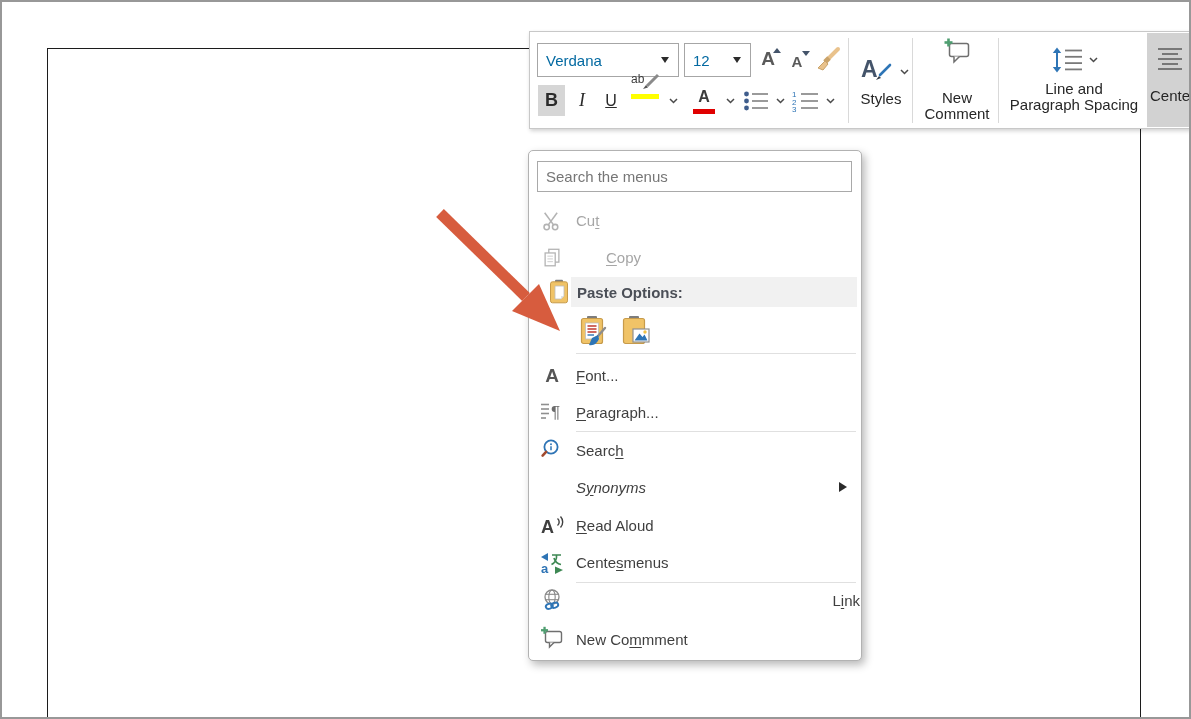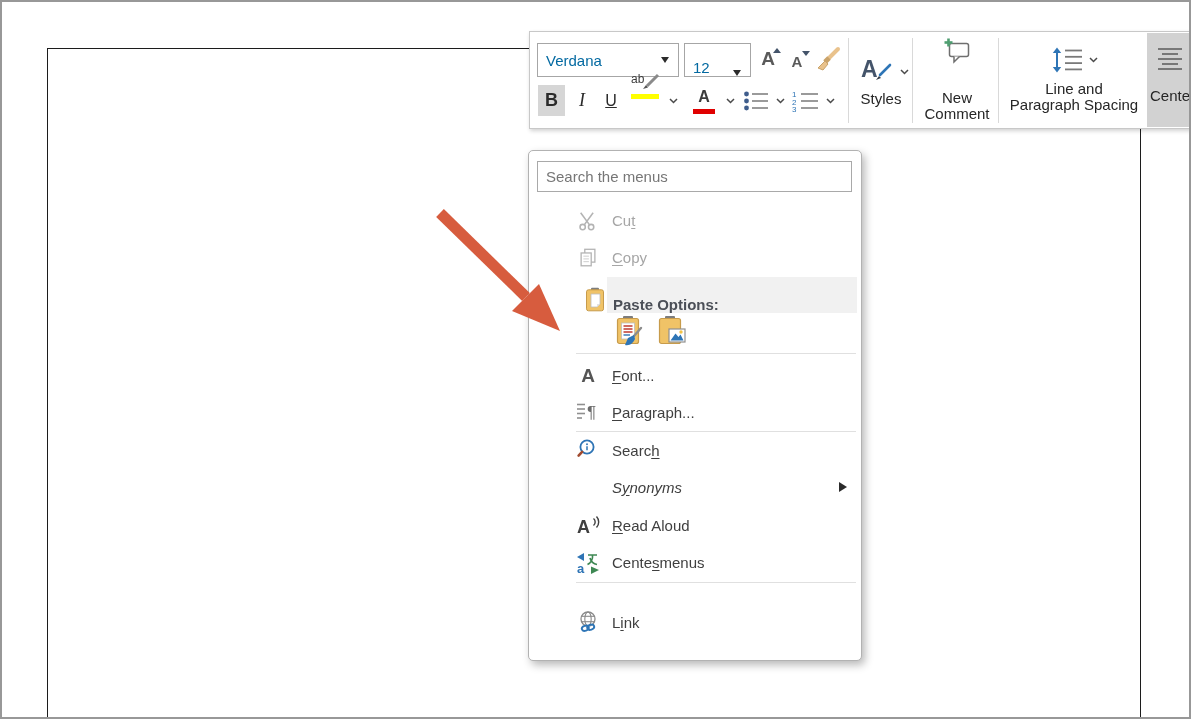--- a/index.html
+++ b/index.html
@@ -28,21 +28,21 @@
   .tri-up{width:0;height:0;border-left:4px solid transparent;border-right:4px solid transparent;border-bottom:5px solid #44546a;}
   .tri-dn{width:0;height:0;border-left:4px solid transparent;border-right:4px solid transparent;border-top:5px solid #44546a;}
   #bold-btn{background:#d6d6d6;}
   #center-btn{left:617px;top:1px;width:46px;height:94px;background:#d2d2d2;}
   
   #menu{left:528px;top:150px;width:332px;height:509px;background:#ffffff;border:1px solid #b2b2b2;border-radius:5px;
     box-shadow:3px 4px 8px rgba(0,0,0,.28);z-index:6;}
   #menu-search{position:absolute;left:8px;top:10px;width:315px;height:31px;border:1px solid #a9a9a9;background:#fff;
     font-size:15px;color:#3f3f3f;padding:0 0 0 8px;box-sizing:border-box;outline:none;font-family:inherit;}
   #menu-search::placeholder{color:#767676;opacity:1;}
-  .mi{position:absolute;left:1px;right:1px;height:37px;display:flex;align-items:center;margin-left:36px;}
+  .mi{position:absolute;left:1px;right:1px;height:37px;display:flex;align-items:center;}
   .mi .ico{width:30px;margin-left:7px;display:flex;align-items:center;justify-content:center;flex:none;}
   .mi .lbl{font-size:15px;color:#3f3f3f;margin-left:9px;white-space:pre;}
   .mi.disabled .lbl{color:#a6a6a6;}
   .u{text-decoration:underline;text-underline-offset:2px;}
   .msep{position:absolute;left:47px;right:5px;height:1px;background:#e0e0e0;}
   #paste-header-bg{position:absolute;left:41px;right:3px;top:0;bottom:0;background:#f1f1f1;}
   #paste-header-text{position:relative;font-size:15px;font-weight:bold;color:#4b4f57;margin-left:47px;}
   .paste-btn{position:absolute;top:7px;width:32px;height:32px;display:flex;align-items:center;justify-content:center;}
   .submenu-arrow{position:absolute;right:13px;width:0;height:0;border-top:5.5px solid transparent;border-bottom:5.5px solid transparent;border-left:8px solid #2b2b2b;}
   
@@ -53,21 +53,21 @@
 
 <div class="abs" id="page"></div>
 
 <div class="abs" id="toolbar">
 
   <div class="combo" style="left:7px;top:11px;width:140px;">
     <span class="val">Verdana</span>
     <span class="dd-arrow"></span>
   </div>
 
-  <div class="combo" style="left:154px;top:11px;width:65px;align-items:flex-end;">
+  <div class="combo" style="left:154px;top:11px;width:65px;">
     <span class="val">12</span>
     <span class="dd-arrow"></span>
   </div>
 
   <div class="tbtn" style="left:224px;top:13px;width:28px;height:28px;">
     <span class="letterA" style="font-size:19px;">A</span>
     <span class="tri-up" style="position:absolute;right:1px;top:3px;"></span>
   </div>
   <div class="tbtn" style="left:254px;top:17px;width:26px;height:24px;">
     <span class="letterA" style="font-size:15px;">A</span>
@@ -219,34 +219,34 @@
       <svg width="22" height="22" viewBox="0 0 24 24">
         <circle cx="6.2" cy="18.6" r="2.9" fill="none" stroke="#b3b3b3" stroke-width="1.7"></circle>
         <circle cx="15.4" cy="18.6" r="2.9" fill="none" stroke="#b3b3b3" stroke-width="1.7"></circle>
         <line x1="17.6" y1="3" x2="7.9" y2="16.2" stroke="#b3b3b3" stroke-width="1.7"></line>
         <line x1="4" y1="3" x2="13.7" y2="16.2" stroke="#b3b3b3" stroke-width="1.7"></line>
       </svg>
     </span>
     <span class="lbl"><span>Cu</span><span class="u">t</span><span></span></span>
   </div>
 
-  <div class="mi disabled" style="top:88px;">
+  <div class="mi disabled" style="top:88px;gap:30px;">
     <span class="ico">
       <svg width="22" height="22" viewBox="0 0 24 24">
         <rect x="8.5" y="2.5" width="11" height="14" fill="#fff" stroke="#b3b3b3" stroke-width="1.4"></rect>
         <rect x="4.5" y="6.5" width="11" height="14" fill="#fff" stroke="#b3b3b3" stroke-width="1.4"></rect>
         <line x1="7" y1="10" x2="13" y2="10" stroke="#c9c9c9" stroke-width="1"></line>
         <line x1="7" y1="13" x2="13" y2="13" stroke="#c9c9c9" stroke-width="1"></line>
         <line x1="7" y1="16" x2="13" y2="16" stroke="#c9c9c9" stroke-width="1"></line>
       </svg>
     </span>
     <span class="lbl"><span></span><span class="u">C</span><span>opy</span></span>
   </div>
 
-  <div class="mi" style="top:126px;height:36px;align-items:flex-end;">
+  <div class="mi" style="top:126px;height:30px;">
     <div id="paste-header-bg"></div>
     <span class="ico" style="position:absolute;left:7px;">
       <svg width="24" height="26" viewBox="0 0 24 26">
         <rect x="8" y="0.8" width="8" height="4" rx="1" fill="#7d7d7d"></rect>
         <rect x="3.5" y="2.8" width="17" height="21" rx="2" fill="#f0c367" stroke="#c79b4b" stroke-width="1"></rect>
         <path d="M8 7 h9 v10 l-3 3 h-6 z" fill="#fff" stroke="#bdbdbd" stroke-width="0.8"></path>
         <path d="M17 17 l-3 3 v-3 z" fill="#e3e3e3"></path>
       </svg>
     </span>
     <span id="paste-header-text">Paste Options:</span>
@@ -338,34 +338,45 @@
         <path d="M12 4 h9 M16.5 4 c0.5 4 -1.5 8 -5 9.5 M14 7 c1 3.5 4 6 7 6.5" fill="none" stroke="#3e8853" stroke-width="1.7"></path>
         <text x="1" y="21.5" font-size="13" font-weight="bold" fill="#2e74b5">a</text>
         <polygon points="23,19 15,15.5 15,23" fill="#3e8853"></polygon>
       </svg>
     </span>
     <span class="lbl"><span>Cente</span><span class="u">s</span><span>menus</span></span>
   </div>
 
   <div class="msep" style="top:431px;"></div>
 
-  <div class="mi" style="top:453px;height:36px;">
+  <div class="mi" style="top:431px;height:36px;justify-content:space-between;">
     <span class="ico">
       <svg width="24" height="24" viewBox="0 0 24 24">
         <circle cx="12" cy="9" r="7" fill="none" stroke="#8a8a8a" stroke-width="1.3"></circle>
         <ellipse cx="12" cy="9" rx="3.2" ry="7" fill="none" stroke="#8a8a8a" stroke-width="1.1"></ellipse>
         <line x1="5.6" y1="6.3" x2="18.4" y2="6.3" stroke="#8a8a8a" stroke-width="1.1"></line>
         <line x1="5.3" y1="11.7" x2="18.7" y2="11.7" stroke="#8a8a8a" stroke-width="1.1"></line>
         <ellipse cx="9.3" cy="18.2" rx="3.6" ry="2.5" fill="none" stroke="#2e75b6" stroke-width="1.9" transform="rotate(-18 9.3 18.2)"></ellipse>
         <ellipse cx="14.7" cy="17.2" rx="3.6" ry="2.5" fill="none" stroke="#2e75b6" stroke-width="1.9" transform="rotate(-18 14.7 17.2)"></ellipse>
       </svg>
     </span>
     <span class="lbl"><span>L</span><span class="u">i</span><span>nk</span></span>
   </div>
 
+  <div class="mi" style="top:469px;height:38px;">
+    <span class="ico">
+      <svg width="26" height="26" viewBox="0 0 26 26">
+        <rect x="6.5" y="5.5" width="16" height="11" rx="2" fill="#fff" stroke="#6f6f6f" stroke-width="1.4"></rect>
+        <polyline points="10.5,16.5 10.5,21 15,16.5" fill="#fff" stroke="#6f6f6f" stroke-width="1.4"></polyline>
+        <rect x="4.4" y="0.8" width="2.3" height="7" fill="#4f9e71"></rect>
+        <rect x="2" y="3.1" width="7" height="2.3" fill="#4f9e71"></rect>
+      </svg>
+    </span>
+    <span class="lbl"><span>New Co</span><span class="u">m</span><span>mment</span></span>
+  </div>
 </div>
 
 <div class="abs" id="arrow">
   <svg width="165" height="150" viewBox="0 0 165 150">
     <line x1="20" y1="18" x2="106" y2="102" stroke="#d75c3e" stroke-width="11"></line>
     <polygon points="140,136 92,116 119,89" fill="#d75c3e"></polygon>
   </svg>
 </div>
 
 <div class="abs" id="frame"></div>

